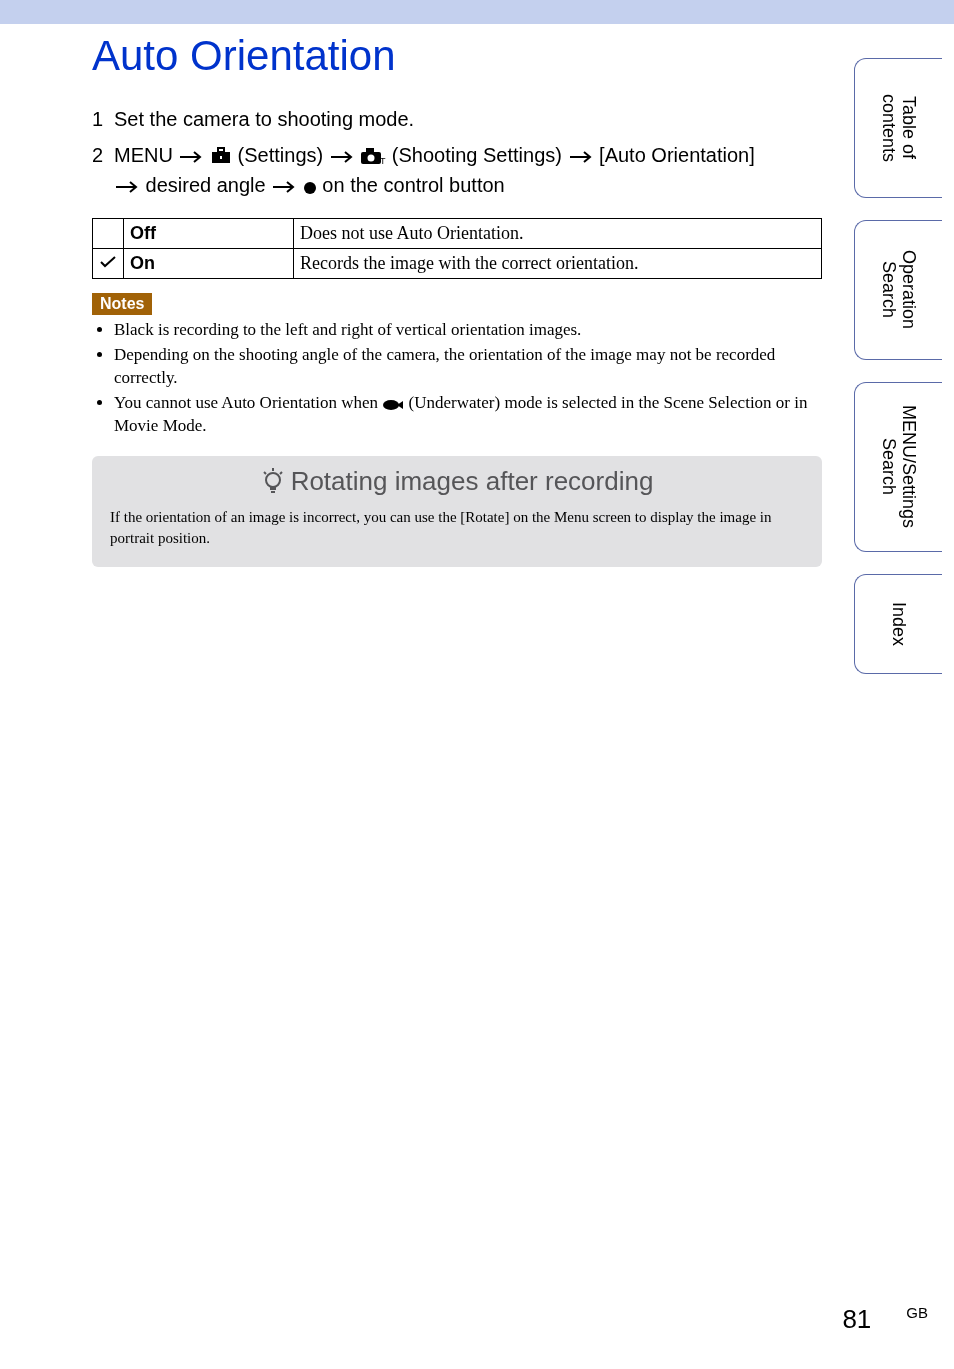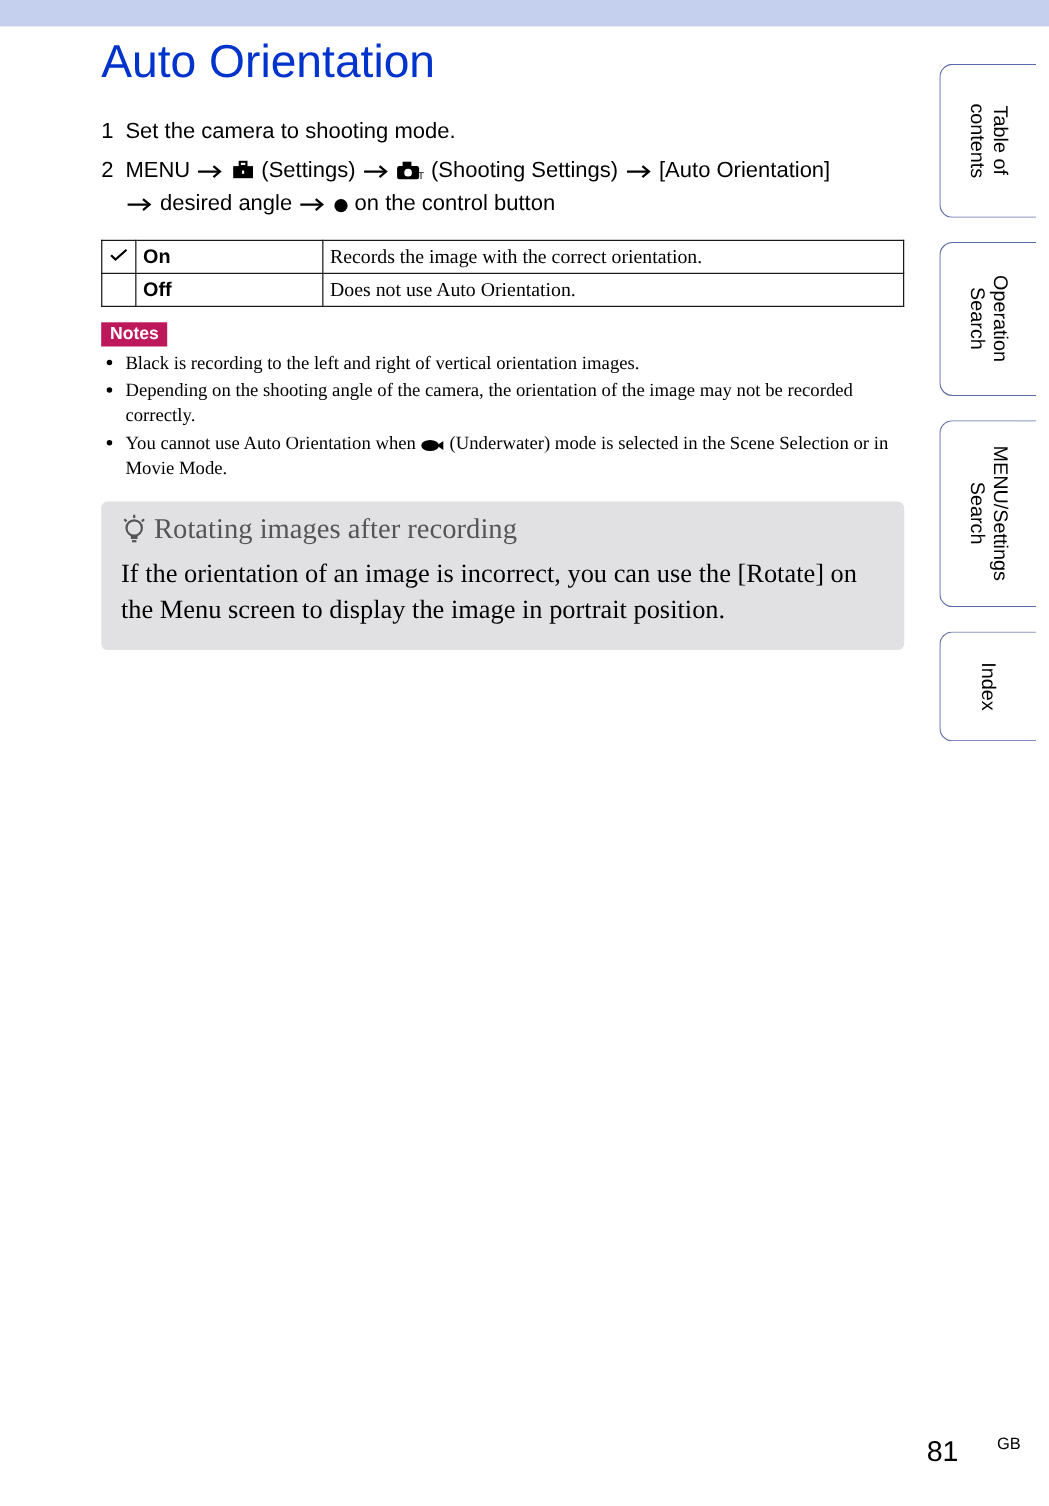--- a/index.html
+++ b/index.html
@@ -62,21 +62,21 @@
     border: 1px solid #000;
     padding: 4px 6px;
     vertical-align: middle;
   }
   .chk-col { width: 30px; text-align: center; }
   .name-col { width: 170px; font-family: Arial, Helvetica, sans-serif; font-weight: bold; }
   .desc-col { font-family: "Times New Roman", serif; }
 
   .notes-label {
     display: inline-block;
-    background: #be185d;
+    background: #a16207;
     color: #fff;
     font-family: Arial, Helvetica, sans-serif;
     font-weight: bold;
     font-size: 16px;
     padding: 2px 8px;
     margin-bottom: 4px;
   }
   ul.notes {
     list-style: disc;
     padding-left: 22px;
@@ -85,30 +85,31 @@
     margin-bottom: 18px;
   }
   ul.notes li { margin-bottom: 2px; }
 
   .tipbox {
     background: #e1e1e3;
     border-radius: 6px;
     padding: 10px 18px 18px 18px;
   }
   .tip-head {
-    font-family: Liberation Serif, serif;
+    font-family: Liberation Sans, sans-serif;
     font-size: 26px;
     color: #555558;
     display: flex;
     align-items: center;
     gap: 6px;
     margin-bottom: 10px;
+    justify-content: center;
   }
   .tip-body {
-    font-size: 24px;
+    font-size: 15px;
     line-height: 1.4;
   }
 
   
   .sidetabs {
     position: absolute;
     right: 12px;
     top: 58px;
     width: 88px;
   }
@@ -201,32 +202,32 @@
             <circle cx="7" cy="7" r="6" fill="#000"></circle>
           </svg>
         <span>on the control button</span>
       </div>
     </div>
   </div>
 
   <table class="opts">
     <tbody>
         <tr>
+      <td class="chk-col"></td>
+      <td class="name-col">Off</td>
+      <td class="desc-col">Does not use Auto Orientation.</td>
+    </tr>
+    <tr>
       <td class="chk-col">
         <svg width="18" height="14">
               <polyline points="2,7 6,11 16,2" fill="none" stroke="#000" stroke-width="2"></polyline>
             </svg>
       </td>
       <td class="name-col">On</td>
       <td class="desc-col">Records the image with the correct orientation.</td>
-    </tr>
-    <tr>
-      <td class="chk-col"></td>
-      <td class="name-col">Off</td>
-      <td class="desc-col">Does not use Auto Orientation.</td>
     </tr>
   </tbody>
     </table>
 
   <div class="notes-label">Notes</div>
   <ul class="notes">
     <li>Black is recording to the left and right of vertical orientation images.</li>
     <li>Depending on the shooting angle of the camera, the orientation of the image may not be recorded correctly.</li>
     <li>
       <span>You cannot use Auto Orientation when </span><svg class="inline-icon" width="22" height="12">

